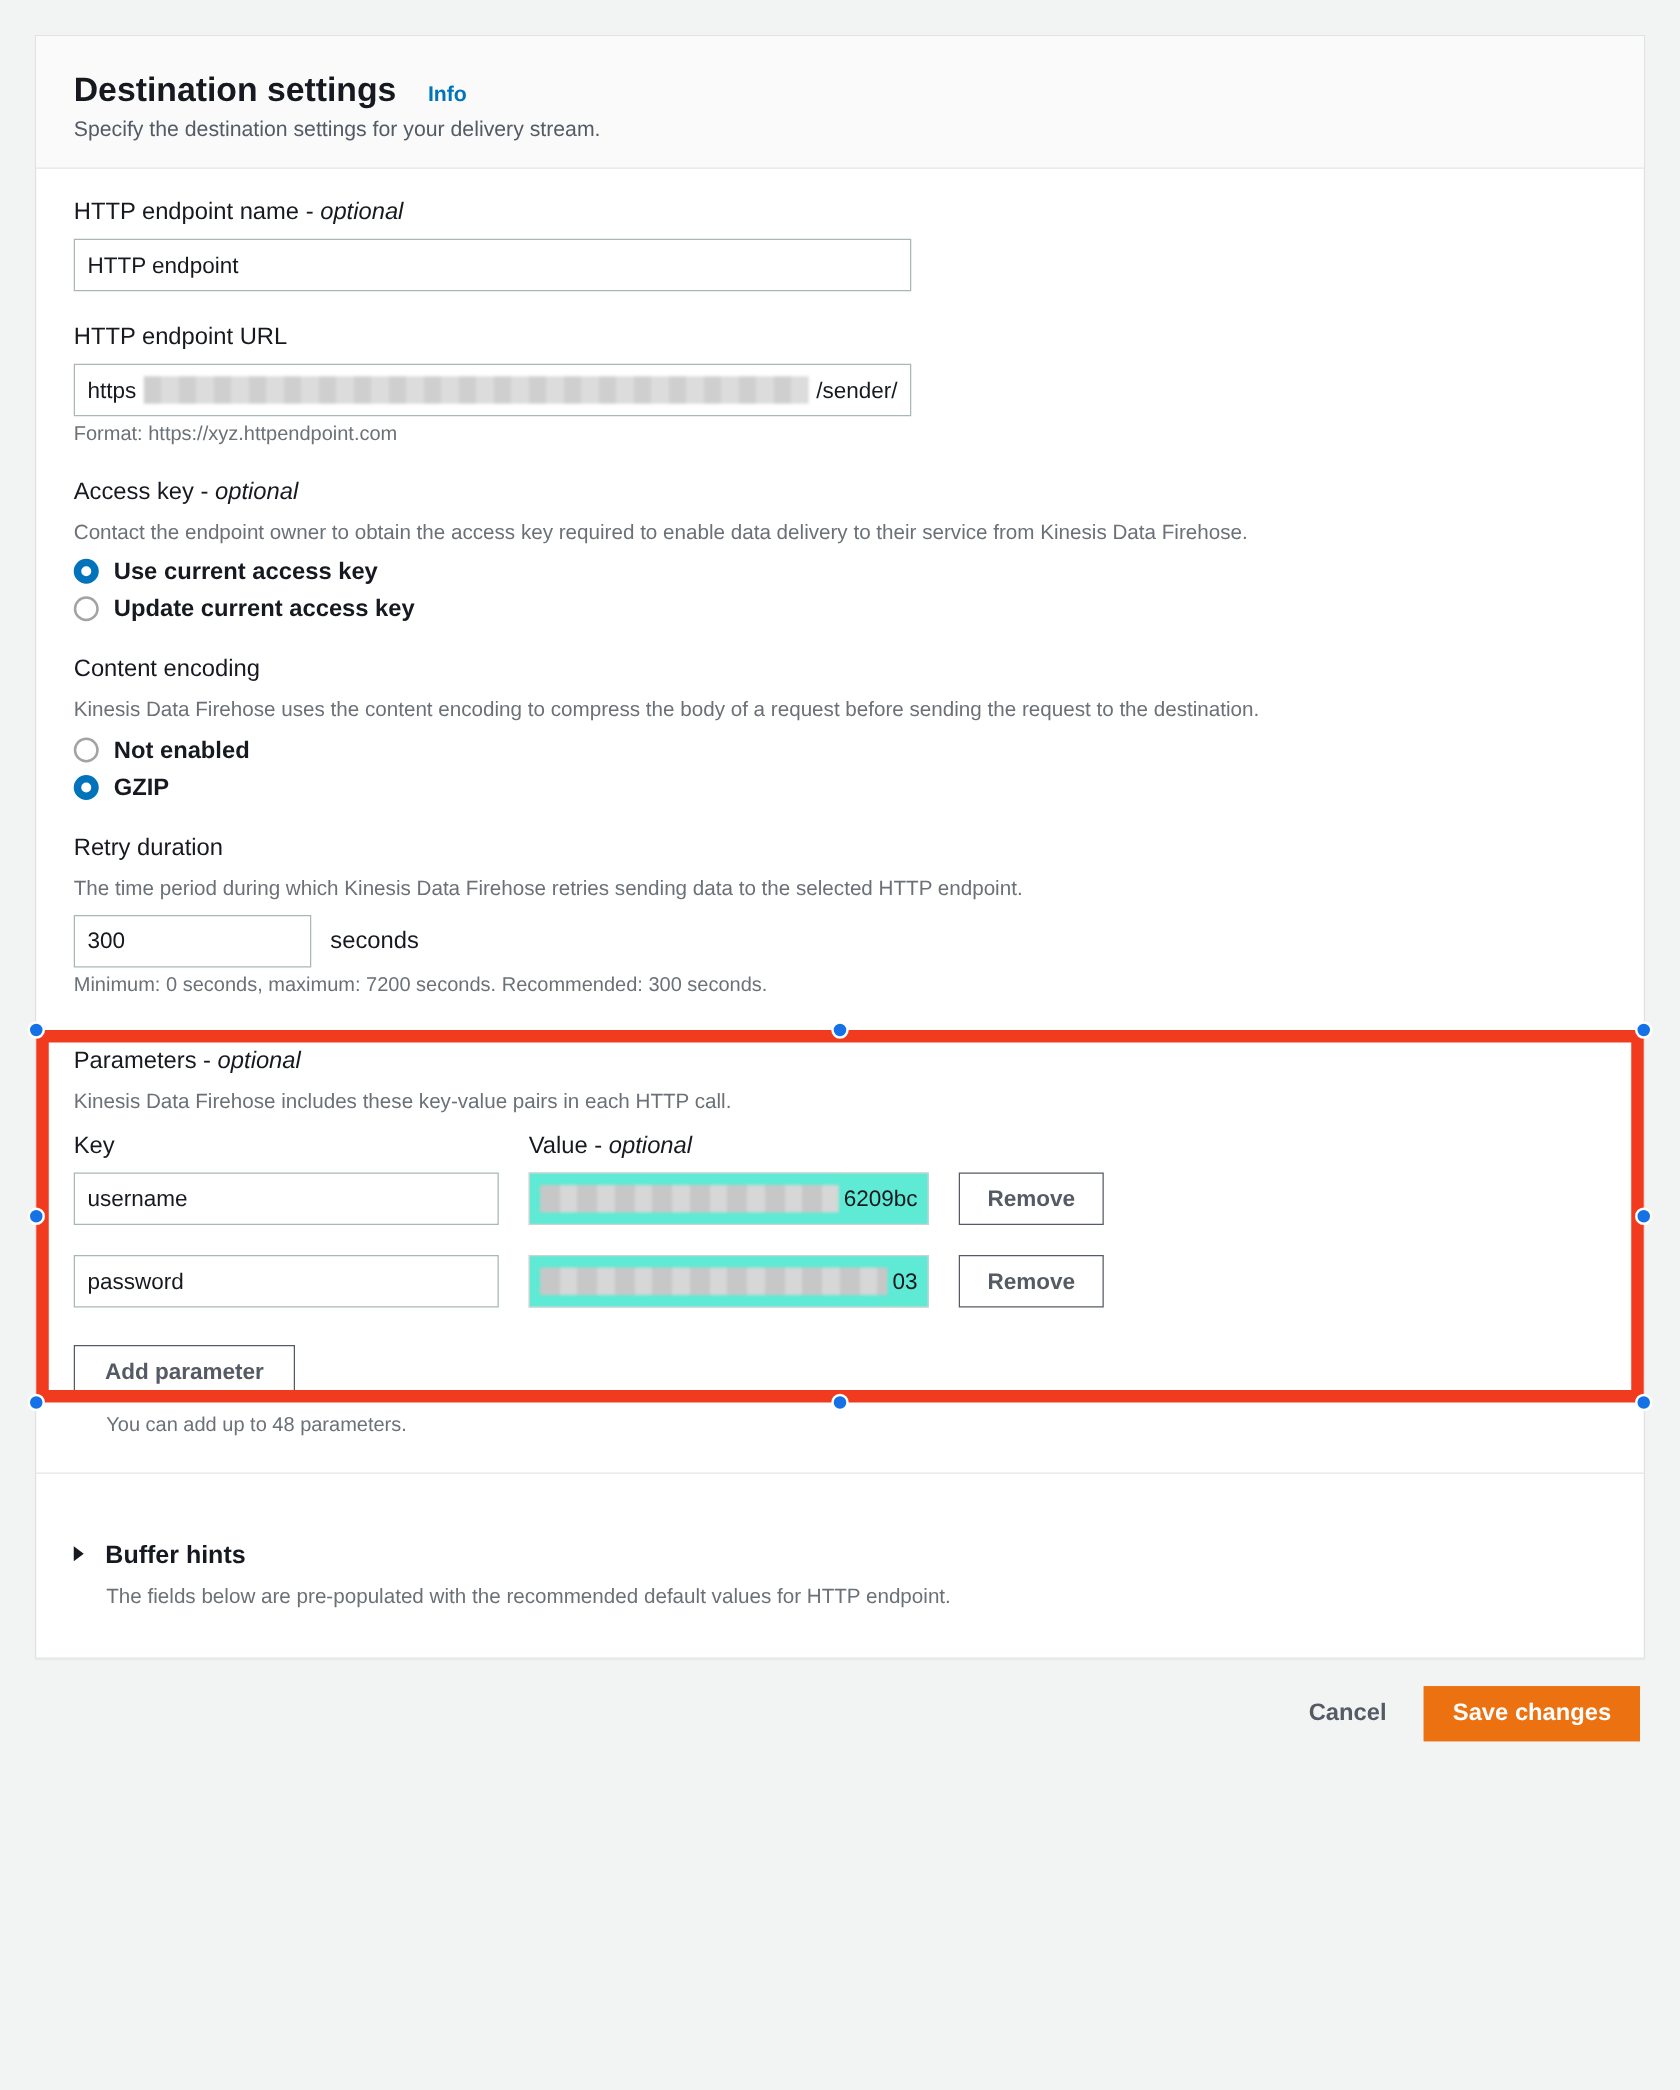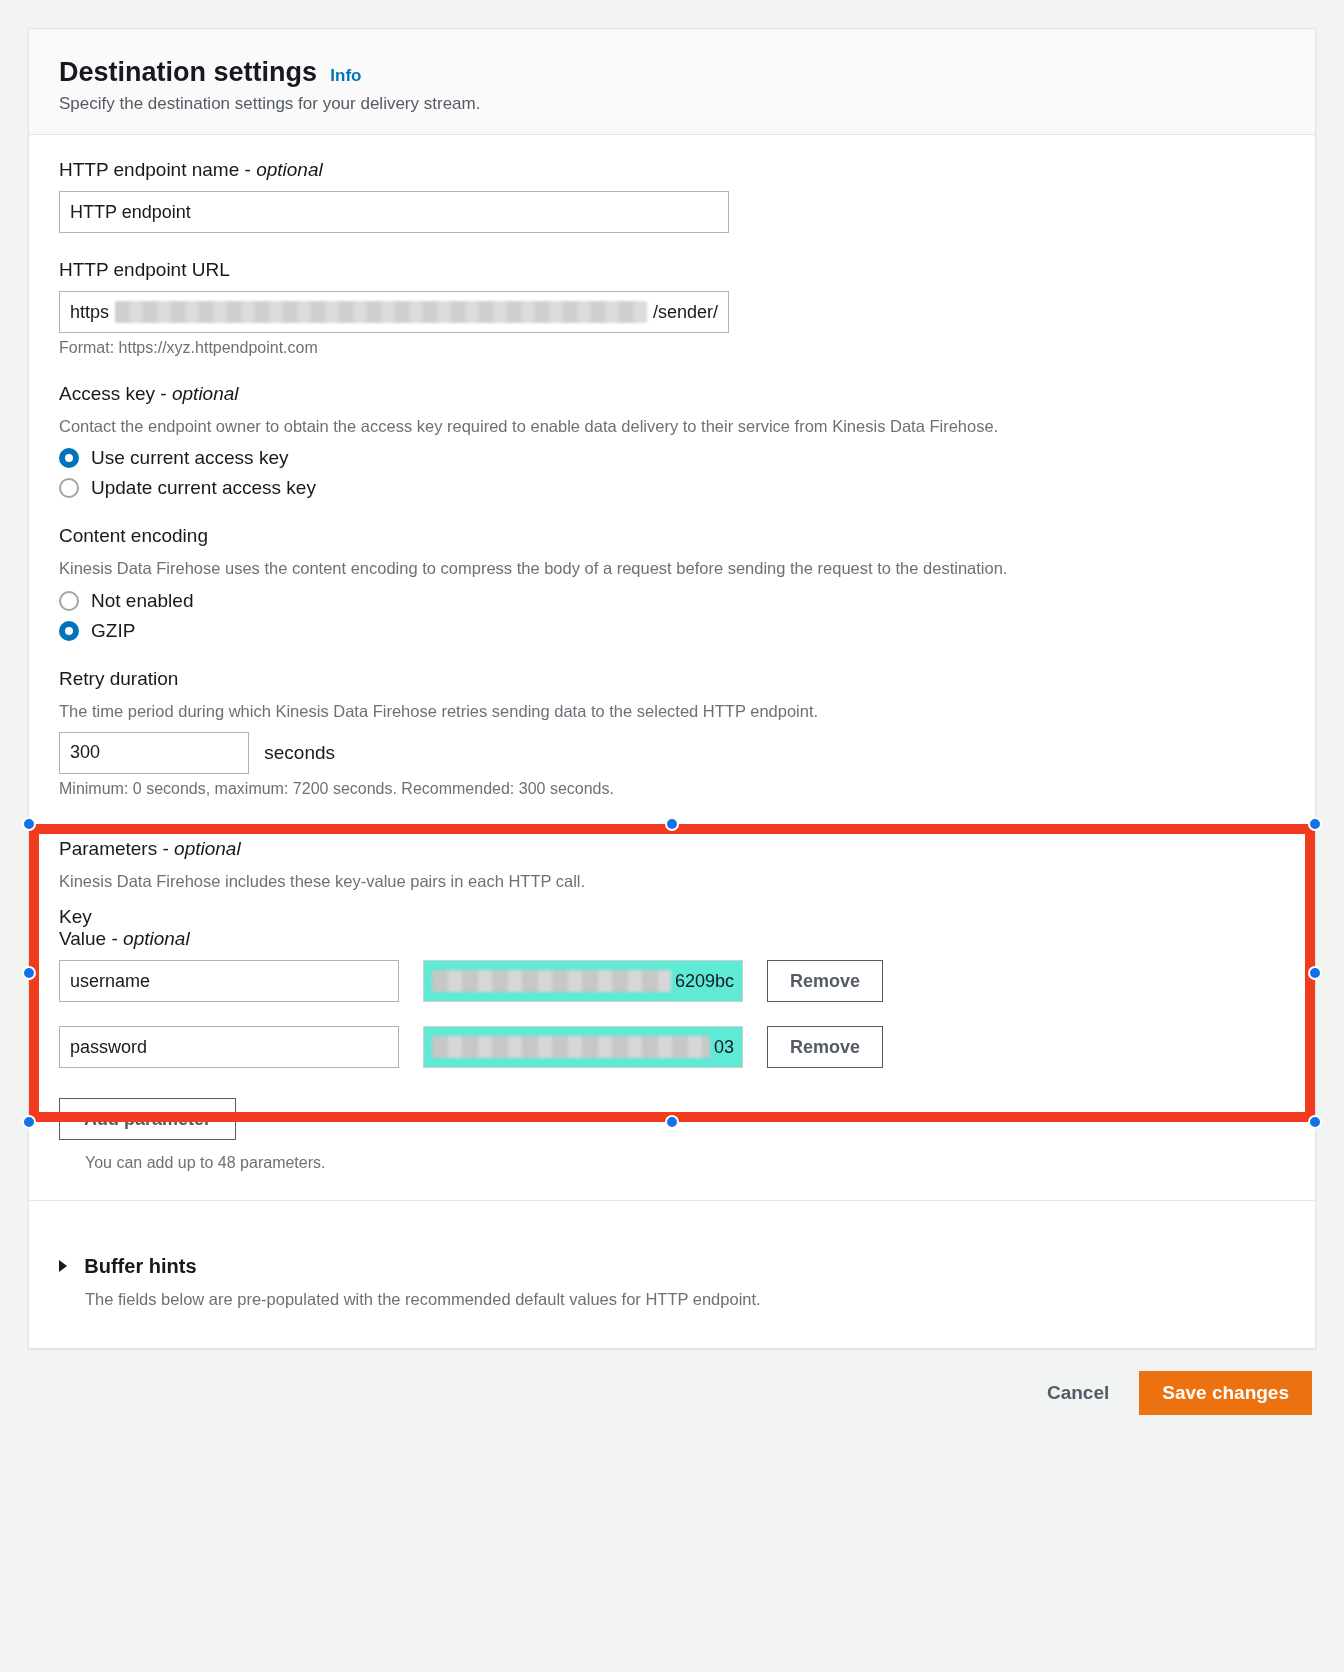--- a/index.html
+++ b/index.html
@@ -23,21 +23,21 @@
   }
   .header-title {
     font-size: 27px;
     font-weight: 700;
     display: inline;
   }
   .info-link {
     color: #0073bb;
     font-size: 17px;
     font-weight: 700;
-    margin-left: 8px;
+    margin-left: 20px;
     cursor: pointer;
     text-align: right;
   }
   .subtext {
     color: #545b64;
     font-size: 17px;
     margin-top: 6px;
   }
   .body-block {
     padding: 24px 30px 30px;
@@ -66,23 +66,23 @@
     height: 42px;
     border: 1px solid #aab7b8;
     padding: 6px 10px;
     font-size: 18px;
     color: #16191f;
     background: #fff;
   }
   input.small { width: 190px; }
   .radio-row {
     display: flex;
-    align-items: center;
     margin: 8px 0;
     cursor: pointer;
+    font-weight: bold;
   }
   .radio {
     width: 20px; height: 20px;
     border: 2px solid #a3a3a3;
     border-radius: 50%;
     margin-right: 12px;
     position: relative;
     flex-shrink: 0;
   }
   .radio.sel {
@@ -130,21 +130,21 @@
   .dot {
     position: absolute;
     width: 14px; height: 14px;
     background: #1571e6;
     border: 2px solid #fff;
     border-radius: 50%;
     z-index: 6;
     transform: translate(-50%,-50%);
   }
   .param-table { margin-top: 14px; }
-  .param-headers { display: flex; margin-bottom: 10px; flex-direction: column; }
+  .param-headers { display: flex; margin-bottom: 10px; }
   .col-key { width: 340px; margin-right: 24px; }
   .col-val { width: 320px; margin-right: 24px; }
   .param-row { display: flex; margin-bottom: 24px; align-items: flex-end; }
   .param-row input.txt { width: 100%; }
   .blur-input {
     height: 42px;
     border: 1px solid #d0d0d0;
     background: #5eead4;
     display: flex;
     align-items: center;

